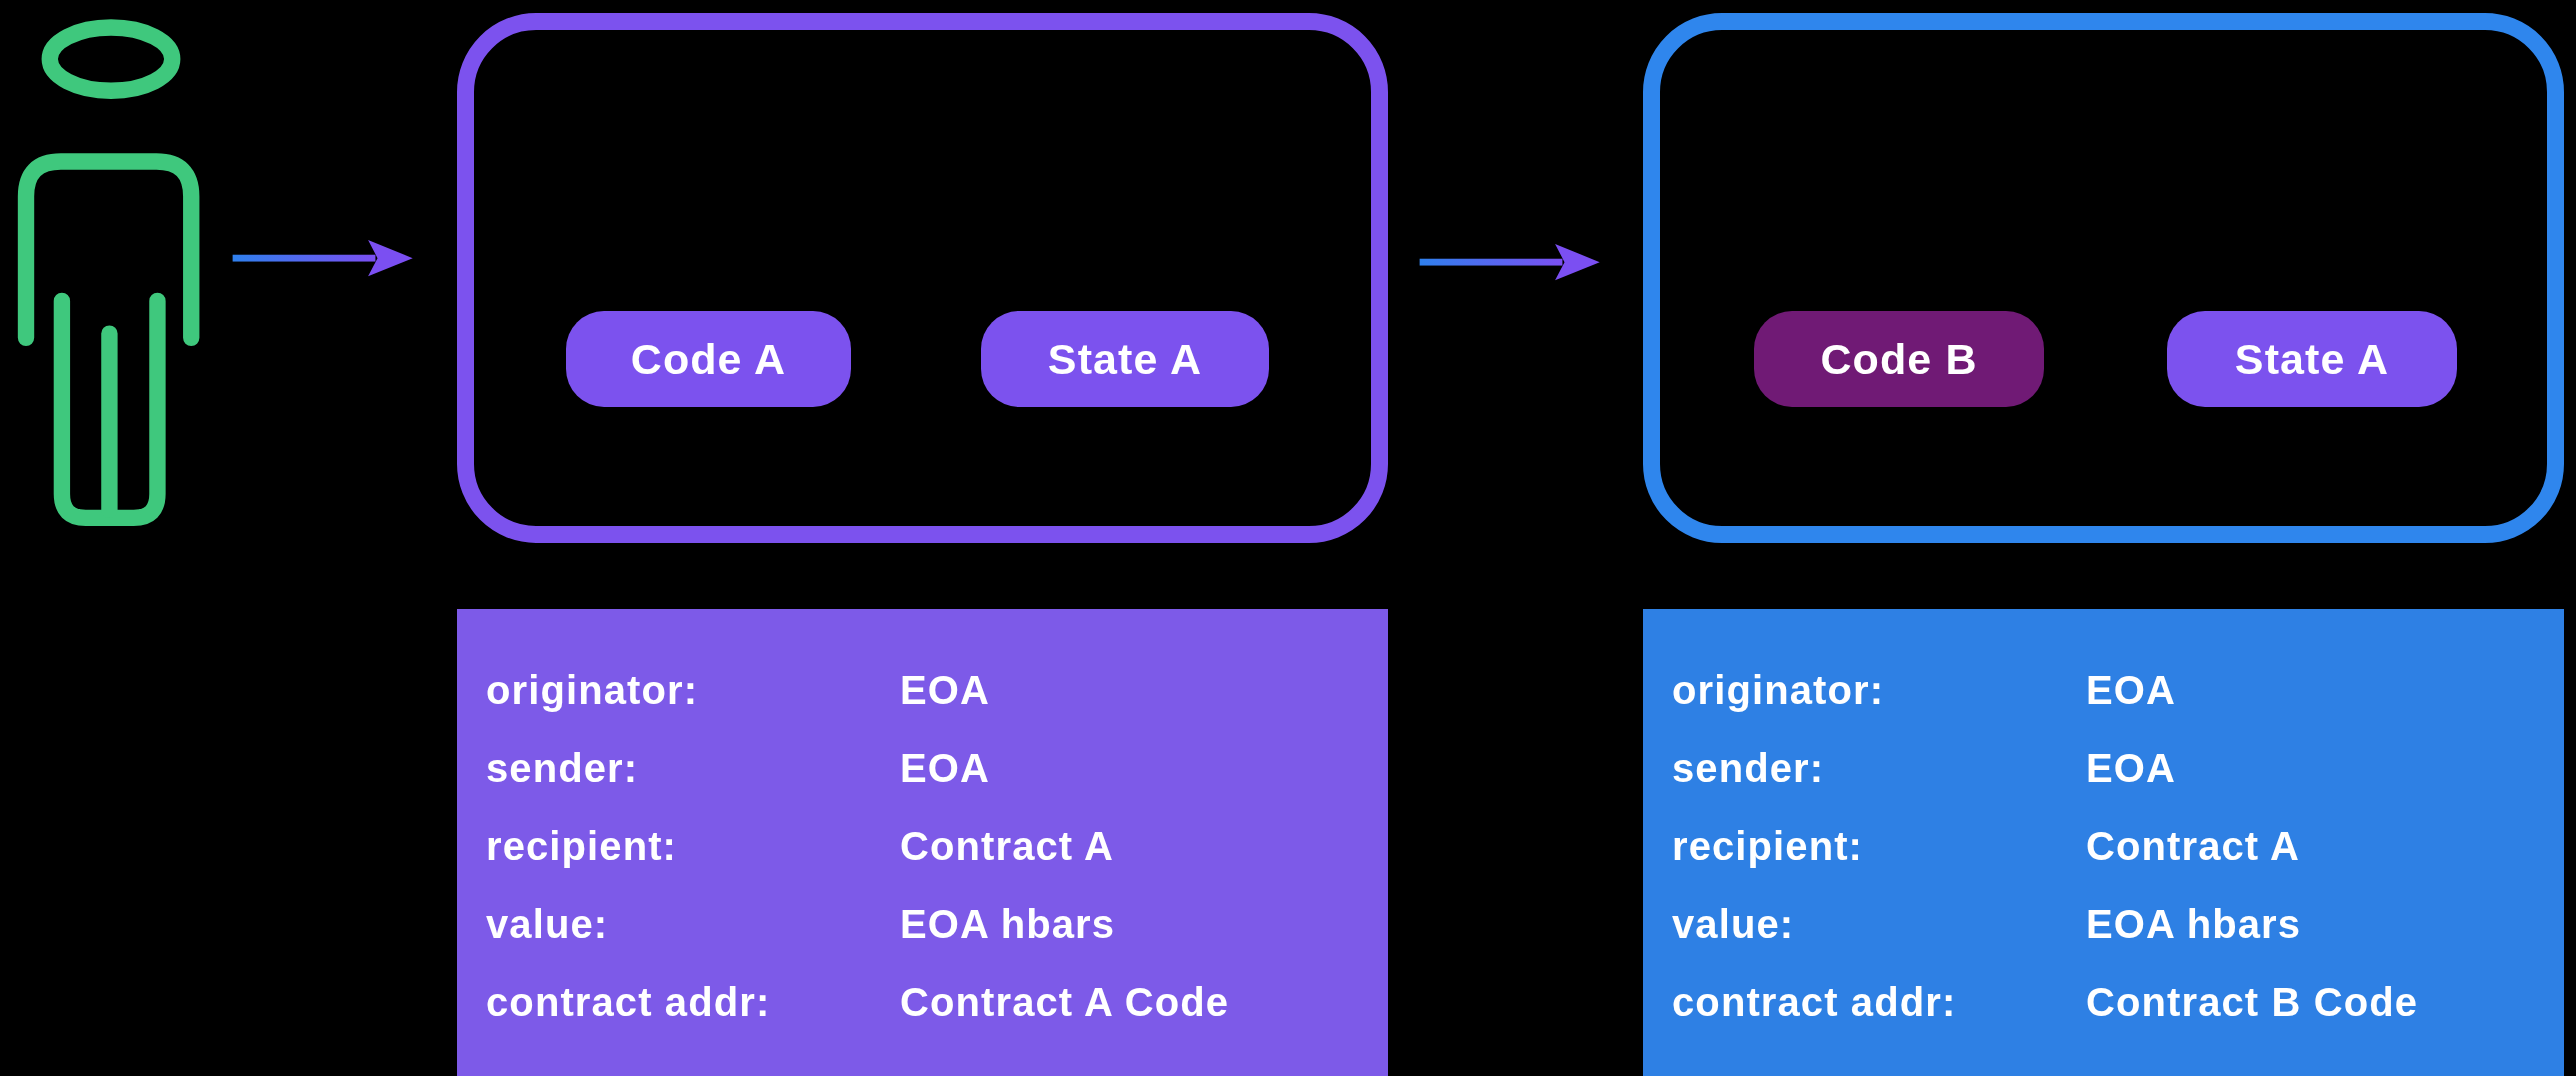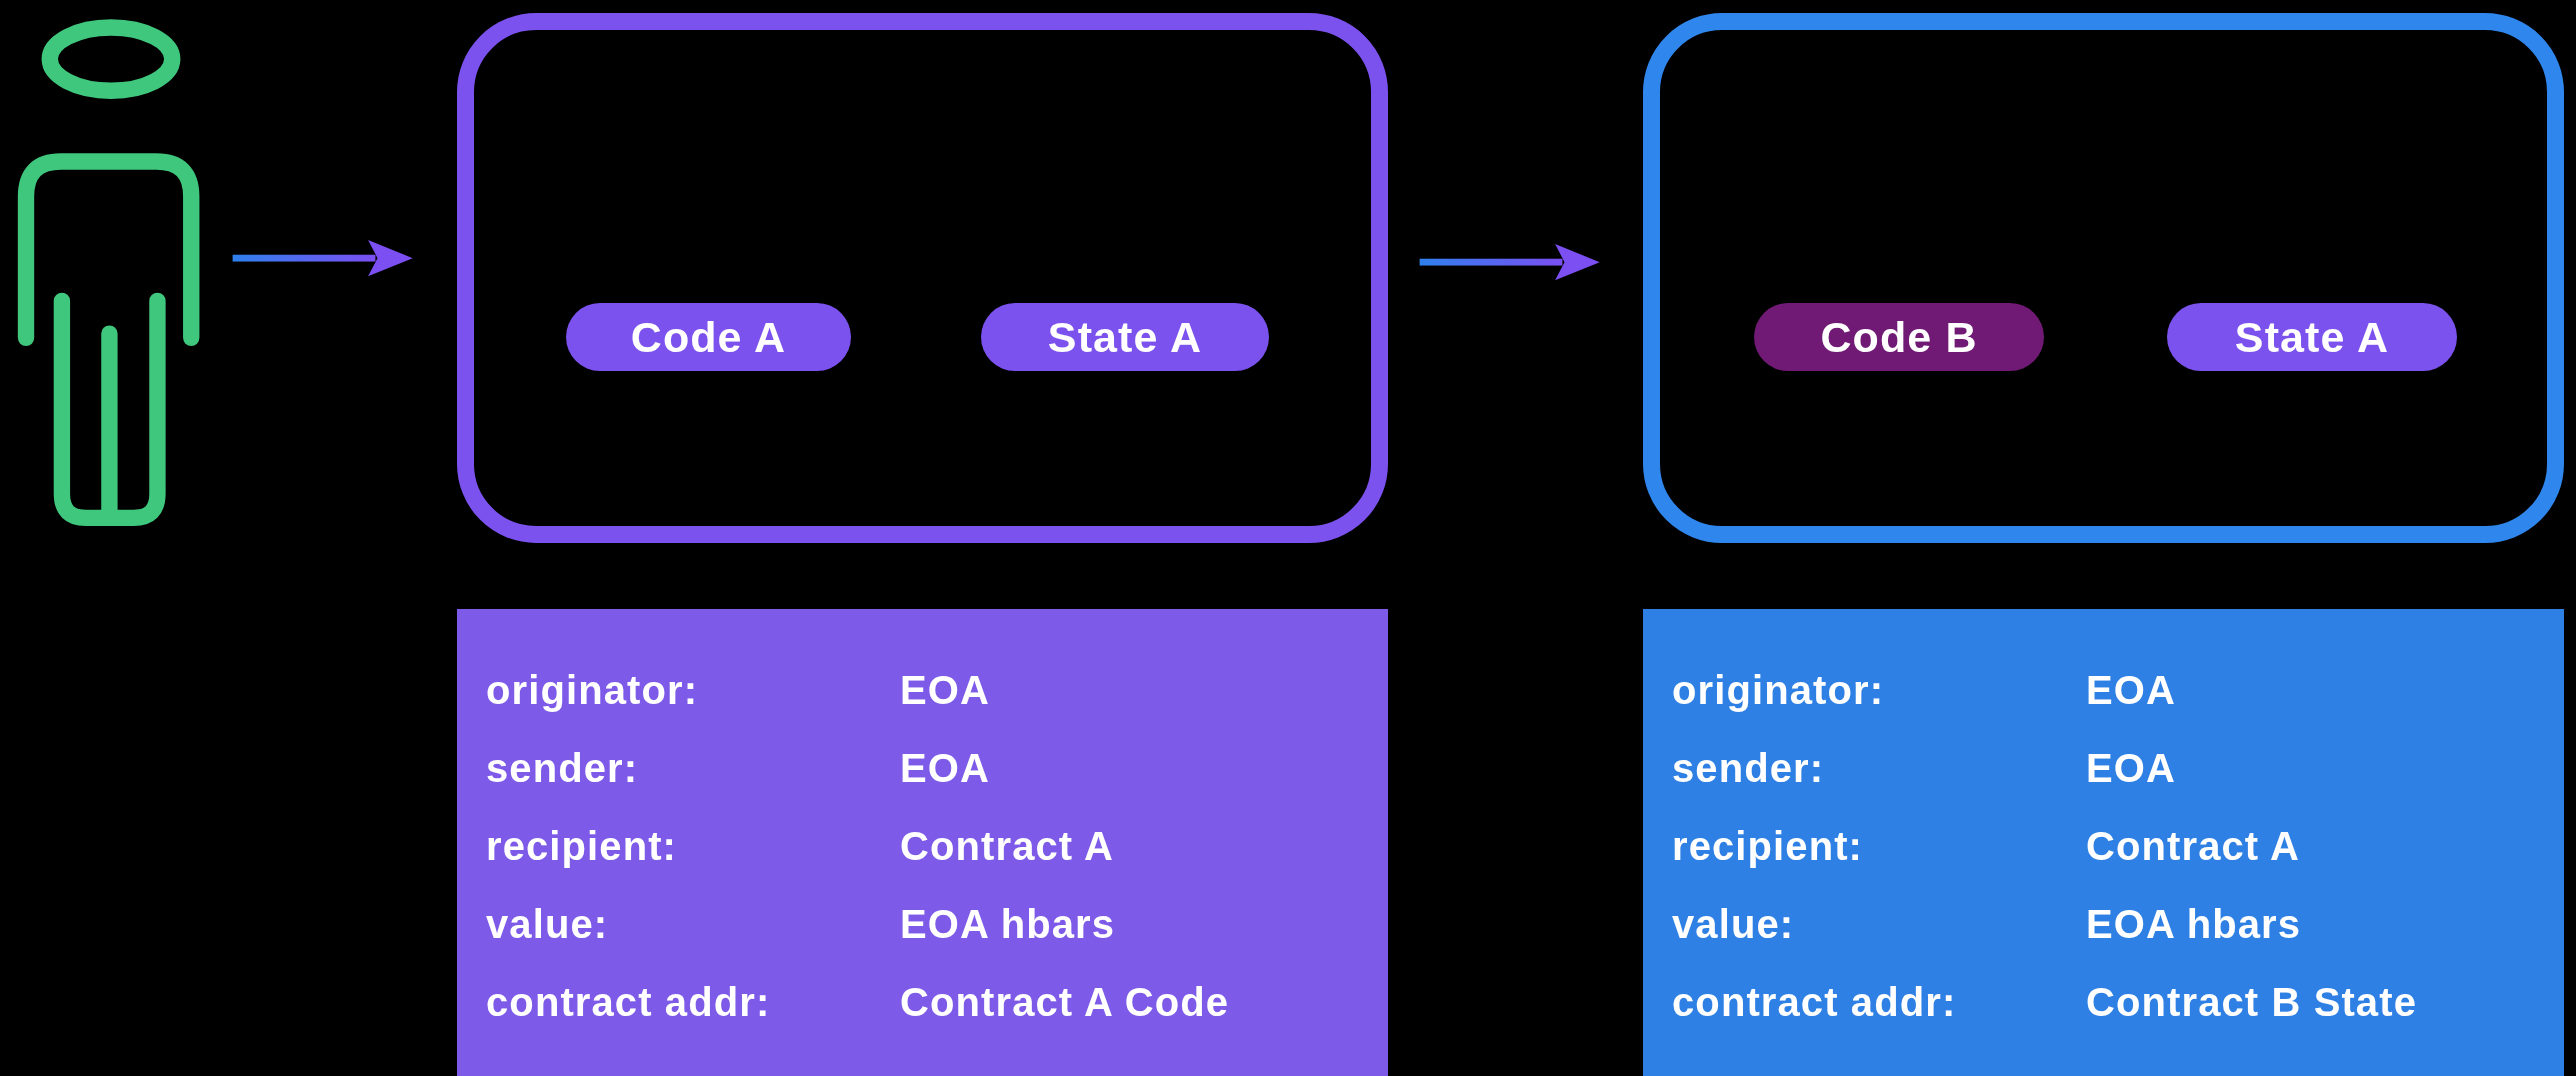--- a/index.html
+++ b/index.html
@@ -34,22 +34,22 @@
     box-sizing: border-box;
     border: 17px solid #7C52EE;
     border-radius: 79px;
     background: transparent;
   }
   .box-a { left: 457px; top: 13px; width: 931px; height: 530px; }
   .box-b { left: 1643px; top: 13px; width: 921px; height: 530px; }
 
   
   .pill {
-    top: 303px;
-    height: 68px;
+    top: 311px;
+    height: 96px;
     border-radius: 38px;
     display: flex;
     align-items: center;
     justify-content: center;
     color: #FFFFFF;
     font-size: 43px;
     font-weight: 700;
     letter-spacing: 1.1px;
     white-space: nowrap;
   }
@@ -167,16 +167,16 @@
   <div class="trow">
     <span class="tlabel">recipient:</span>
     <span class="tvalue">Contract A</span>
   </div>
   <div class="trow">
     <span class="tlabel">value:</span>
     <span class="tvalue">EOA hbars</span>
   </div>
   <div class="trow">
     <span class="tlabel">contract addr:</span>
-    <span class="tvalue">Contract B State</span>
+    <span class="tvalue">Contract B Code</span>
   </div>
 </div>
 
 
 </body></html>

